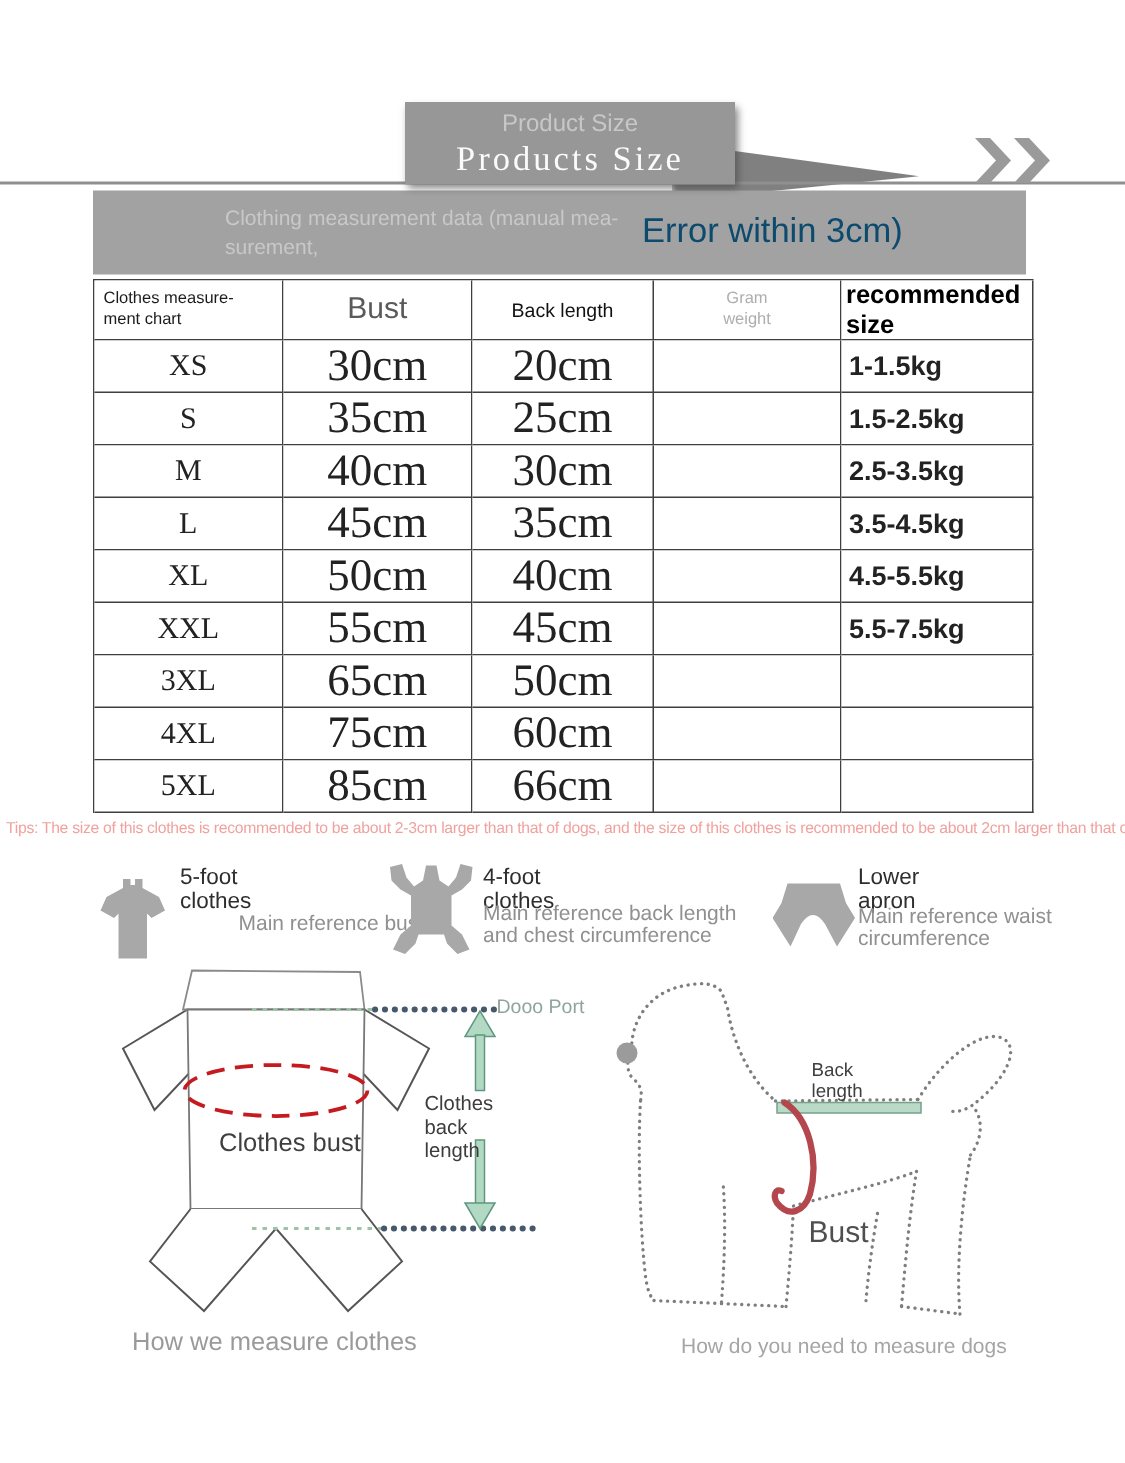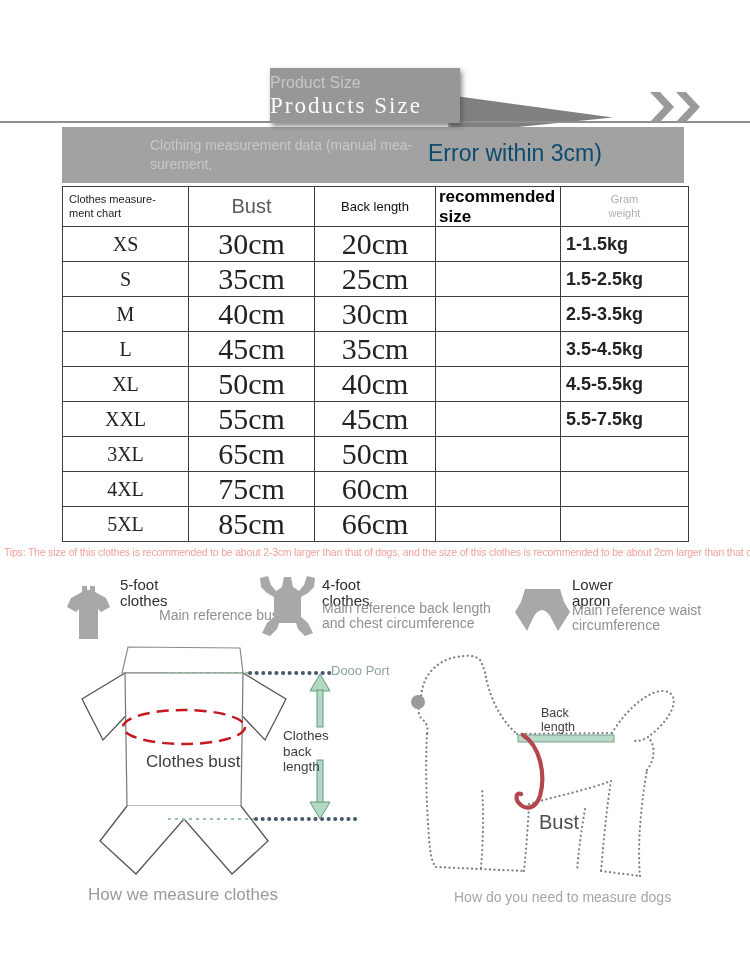--- a/index.html
+++ b/index.html
@@ -4,22 +4,22 @@
 <style>
   html,body{margin:0;padding:0;background:#fff;}
   #stage{position:relative;width:750px;height:975px;background:#ffffff;overflow:hidden;
          font-family:"Liberation Sans",sans-serif;color:#222;}
   .abs{position:absolute;}
   .pl{white-space:pre-line;}
 
   
   #title-shadow{left:448px;top:90px;width:165px;height:50px;background:#6a6a6a;
     clip-path:polygon(0 10%,100% 55%,0 88%);filter:blur(2px);opacity:.85;}
-  #title-box{left:270px;top:68px;width:190px;height:55px;background:#979797;
-    box-shadow:2px 3px 5px rgba(70,70,70,.65);z-index:2;}
+  #title-box{left:270px;top:68px;width:220px;height:55px;background:#979797;
+    box-shadow:2px 3px 5px rgba(70,70,70,.65);text-align:center;z-index:2;}
   #title-small{margin-top:6px;font-size:16px;color:#c7c7c7;}
   #title-big{margin-top:1px;font-size:23px;color:#fbfbfb;letter-spacing:2px;
     font-family:"Liberation Serif","DejaVu Serif",serif;}
   #header-line{left:0;top:121px;width:750px;height:2px;background:#8f8f8f;}
 
   
   #banner{left:62px;top:127px;width:622px;height:56px;background:#a2a2a2;z-index:1;}
   #banner-left{position:absolute;left:88px;top:9px;width:300px;font-size:14px;
     line-height:1.35;color:#c8c8c8;}
   #banner-right{position:absolute;left:366px;top:13px;font-size:23px;color:#0c4a6e;}
@@ -78,23 +78,23 @@
     <div id="banner-left" class="pl">Clothing measurement data (manual mea-
 surement,</div>
     <div id="banner-right">Error within 3cm)</div>
   </div>
 
   <div class="abs" id="size-table">
     <div class="cell hc0 pl">Clothes measure-
 ment chart</div>
     <div class="cell hc1">Bust</div>
     <div class="cell hc2">Back length</div>
-    <div class="cell hc4">recommended size</div>
     <div class="cell hc3 pl">Gram
 weight</div>
+    <div class="cell hc4">recommended size</div>
 
     <div class="cell c-size">XS</div>
     <div class="cell c-cm">30cm</div>
     <div class="cell c-cm">20cm</div>
     <div class="cell"></div>
     <div class="cell c-kg">1-1.5kg</div>
 
     <div class="cell c-size">S</div>
     <div class="cell c-cm">35cm</div>
     <div class="cell c-cm">25cm</div>

